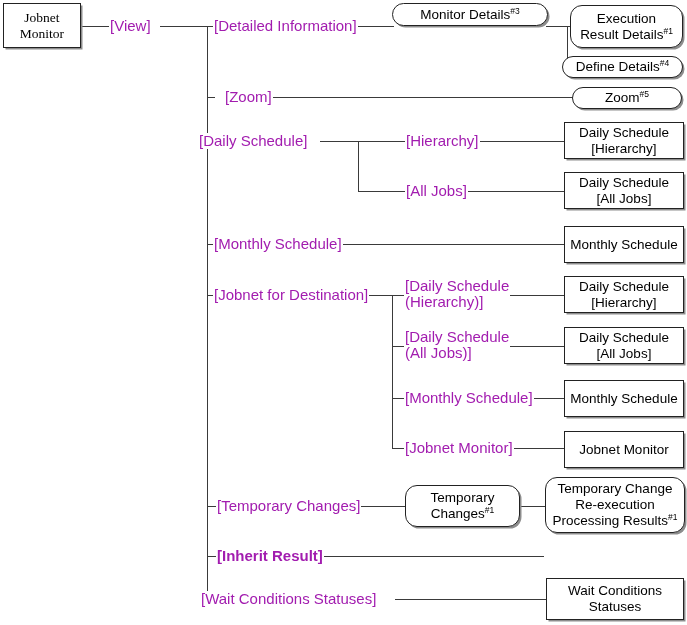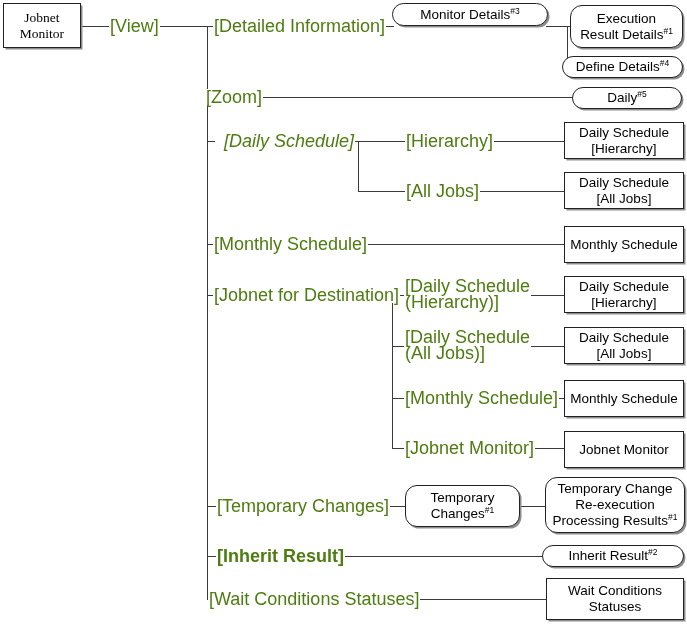--- a/index.html
+++ b/index.html
@@ -61,22 +61,22 @@
   }
   .node .txt {
     display: block;
     padding: 0 5px;
     white-space: pre-line;
   }
 
   
   .label {
     position: absolute;
-    color: #4d7c0f;
-    font-size: 18px;
+    color: #a21caf;
+    font-size: 15px;
     line-height: 16px;
     background: #ffffff;
     white-space: pre-line;
     z-index: 4;
     padding: 0 1px;
   }
 
   sup {
     font-size: 8.5px;
     vertical-align: super;
@@ -117,29 +117,29 @@
   <div class="node round" style="left:570px; top:5px; width:113px; height:43px;">
     <span class="txt"><span>Execution
 Result Details</span><sup>#1</sup></span>
   </div>
 
   <div class="node pill" style="left:562px; top:56px; width:121px; height:22px;">
     <span class="txt"><span>Define Details</span><sup>#4</sup></span>
   </div>
 
   <div class="hline" style="left:207px; top:97px; width:8px;"></div>
-  <div class="label" style="left:205px; top:89px;">[Zoom]</div>
+  <div class="label" style="left:224px; top:89px;">[Zoom]</div>
   <div class="hline" style="left:254px; top:97px; width:320px;"></div>
 
   <div class="node pill" style="left:572px; top:87px; width:110px; height:22px;">
-    <span class="txt"><span>Daily</span><sup>#5</sup></span>
+    <span class="txt"><span>Zoom</span><sup>#5</sup></span>
   </div>
 
   <div class="hline" style="left:207px; top:141px; width:8px;"></div>
-  <div class="label" style="left:223px; top:133px;font-style:italic;">[Daily Schedule]</div>
+  <div class="label" style="left:198px; top:133px;">[Daily Schedule]</div>
   <div class="hline" style="left:320px; top:141px; width:39px;"></div>
   <div class="vline" style="left:358px; top:141px; height:51px;"></div>
 
   <div class="hline" style="left:358px; top:141px; width:48px;"></div>
   <div class="label" style="left:405px; top:133px;">[Hierarchy]</div>
   <div class="hline" style="left:477px; top:141px; width:88px;"></div>
   <div class="node rect" style="left:564px; top:122px; width:120px; height:37px;">
     <span class="txt">Daily Schedule
 [Hierarchy]</span>
   </div>
@@ -206,25 +206,22 @@
   <div class="hline" style="left:519px; top:506px; width:28px;"></div>
   <div class="node round" style="left:545px; top:477px; width:140px; height:56px;">
     <span class="txt"><span>Temporary Change
 Re-execution
 Processing Results</span><sup>#1</sup></span>
   </div>
 
   <div class="hline" style="left:207px; top:556px; width:12px;"></div>
   <div class="label" style="left:216px; top:548px;font-weight:bold;">[Inherit Result]</div>
   <div class="hline" style="left:299px; top:556px; width:245px;"></div>
-  <div class="node pill" style="left:542px; top:545px; width:142px; height:22px;">
-    <span class="txt"><span>Inherit Result</span><sup>#2</sup></span>
-  </div>
 
   <div class="hline" style="left:207px; top:599px; width:12px;"></div>
-  <div class="label" style="left:208px; top:591px;">[Wait Conditions Statuses]</div>
+  <div class="label" style="left:200px; top:591px;">[Wait Conditions Statuses]</div>
   <div class="hline" style="left:395px; top:599px; width:152px;"></div>
   <div class="node rect" style="left:546px; top:578px; width:138px; height:42px;">
     <span class="txt">Wait Conditions
 Statuses</span>
   </div>
 
 </div>
 
 </body></html>

